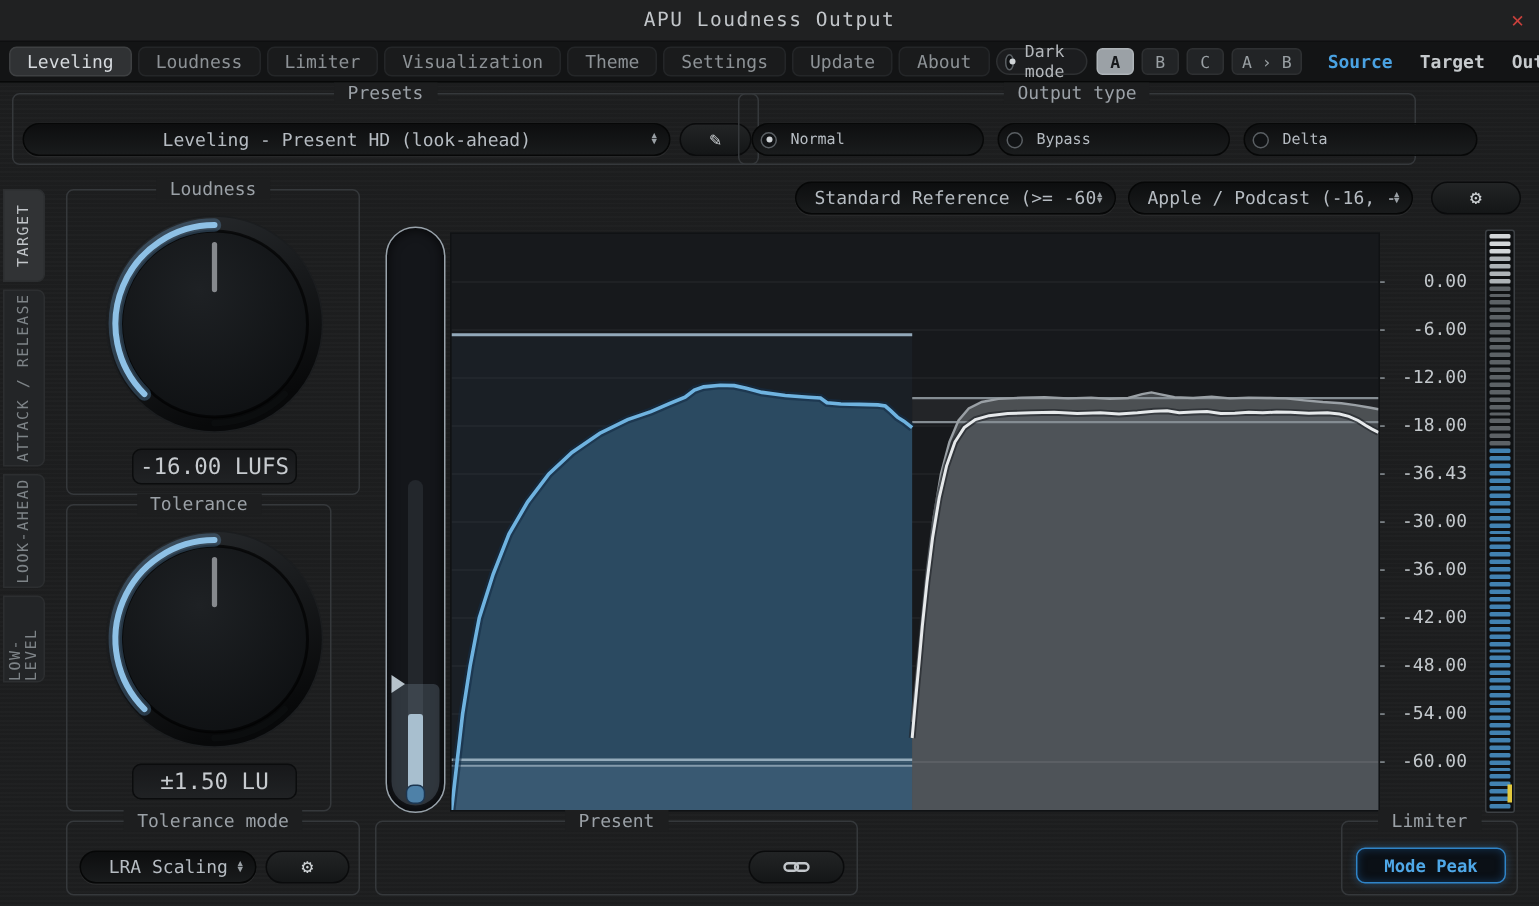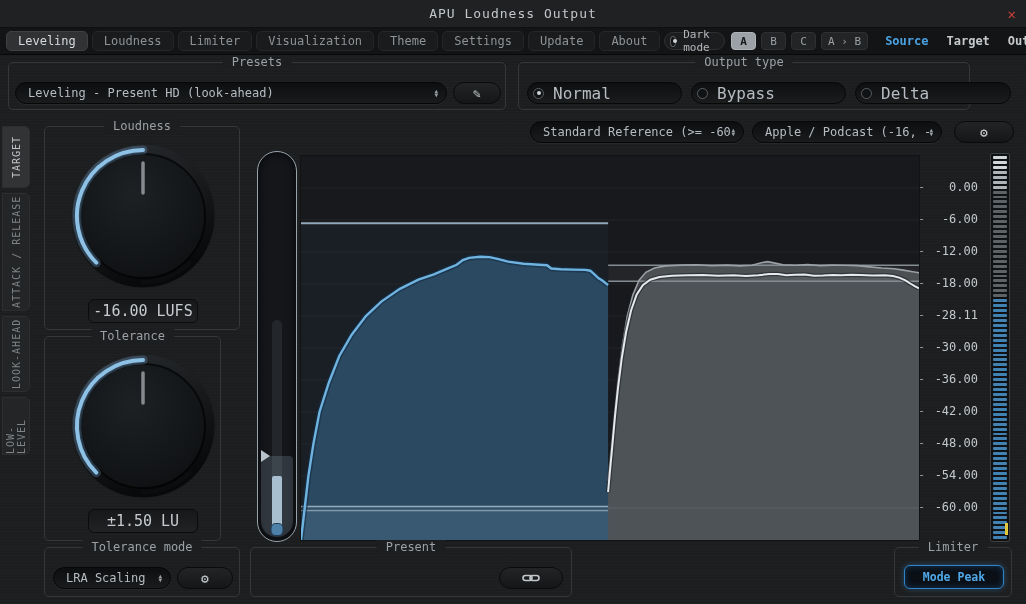--- a/index.html
+++ b/index.html
@@ -28,28 +28,28 @@
   .viewbtn{font-size:12px;font-weight:bold;color:#c6cacd;padding:0 5px;cursor:pointer;}
   .viewbtn.active{color:#4aa2e2;}
   
   .gbox{position:absolute;border:1px solid #35383b;border-radius:5px;}
   .glabel{position:absolute;top:-8px;left:50%;transform:translateX(-50%);background:#1d1e1f;padding:0 9px;
     font-size:12px;color:#9ba1a7;white-space:nowrap;}
   
   .dd{position:absolute;height:22px;border-radius:11px;background:linear-gradient(#0d0e0f,#191b1c);
     border:1px solid #060707;box-shadow:0 1px 0 rgba(255,255,255,0.05);display:flex;align-items:center;
     padding:0 8px 0 12px;font-size:12px;color:#b6bcc2;cursor:pointer;}
-  .dd .txt{flex:1;overflow:hidden;white-space:nowrap;}
+  .dd .txt{flex:1;overflow:hidden;white-space:nowrap;text-align:center;}
   .stepper{display:flex;flex-direction:column;align-items:center;line-height:4.5px;font-size:6px;color:#9aa0a5;
     font-family:"DejaVu Sans",sans-serif;}
   .sqbtn{position:absolute;height:22px;border-radius:11px;background:linear-gradient(#222425,#141617);
     border:1px solid #0a0b0c;display:flex;align-items:center;justify-content:center;color:#cfd3d6;cursor:pointer;
     font-family:"DejaVu Sans",sans-serif;font-size:13px;}
   .optbtn{position:absolute;height:22px;border-radius:11px;background:linear-gradient(#0e0f10,#1a1c1d);
-    border:1px solid #070808;display:flex;align-items:center;gap:9px;padding:0 10px 0 5px;font-size:16px;
+    border:1px solid #070808;display:flex;align-items:center;gap:9px;padding:0 10px 0 5px;font-size:10px;
     color:#b6bcc2;cursor:pointer;}
   
   .sidetabs{position:absolute;left:2px;top:126px;width:28px;display:flex;flex-direction:column;gap:5px;}
   .sidetab{width:28px;border-radius:5px 0 0 5px;background:#232527;border:1px solid #2c2e30;color:#7e8488;
     font-size:10px;letter-spacing:1px;display:flex;align-items:center;justify-content:center;cursor:pointer;
     writing-mode:vertical-rl;transform:rotate(180deg);}
   .sidetab.active{background:#313335;color:#c2c6ca;}
   
   .valuebox{position:absolute;height:24px;border-radius:6px;background:linear-gradient(#17181a,#202224);
     border:1px solid #0b0c0d;display:flex;align-items:center;justify-content:center;font-size:15px;color:#c7cbcf;}
@@ -127,21 +127,21 @@
       <span class="stepper">
           <span>▲</span>
           <span>▼</span>
         </span>
     </div>
     <div class="sqbtn" style="left:444px;top:19px;width:48px;">
       <span>✎</span>
     </div>
   </div>
 
-  <div class="gbox" style="left:518px;top:62px;width:452px;height:48px;">
+  <div class="gbox" style="left:492px;top:62px;width:452px;height:48px;">
     <span class="glabel">Output type</span>
     <div id="output-options">
         <div class="optbtn" style="left: 8px; top: 19px; width: 155px;">
           <span class="radio-dot on"></span>
           <span>Normal</span>
         </div>
         <div class="optbtn" style="left: 172px; top: 19px; width: 155px;">
           <span class="radio-dot"></span>
           <span>Bypass</span>
         </div>
@@ -266,21 +266,21 @@
       <div class="axisrow" style="top: 88px;">
         <span class="dash">-</span>
         <span class="lab">-12.00</span>
       </div>
       <div class="axisrow" style="top: 120px;">
         <span class="dash">-</span>
         <span class="lab">-18.00</span>
       </div>
       <div class="axisrow" style="top: 152px;">
         <span class="dash">-</span>
-        <span class="lab">-28.11</span>
+        <span class="lab">-36.43</span>
       </div>
       <div class="axisrow" style="top: 184px;">
         <span class="dash">-</span>
         <span class="lab">-30.00</span>
       </div>
       <div class="axisrow" style="top: 216px;">
         <span class="dash">-</span>
         <span class="lab">-36.00</span>
       </div>
       <div class="axisrow" style="top: 248px;">

